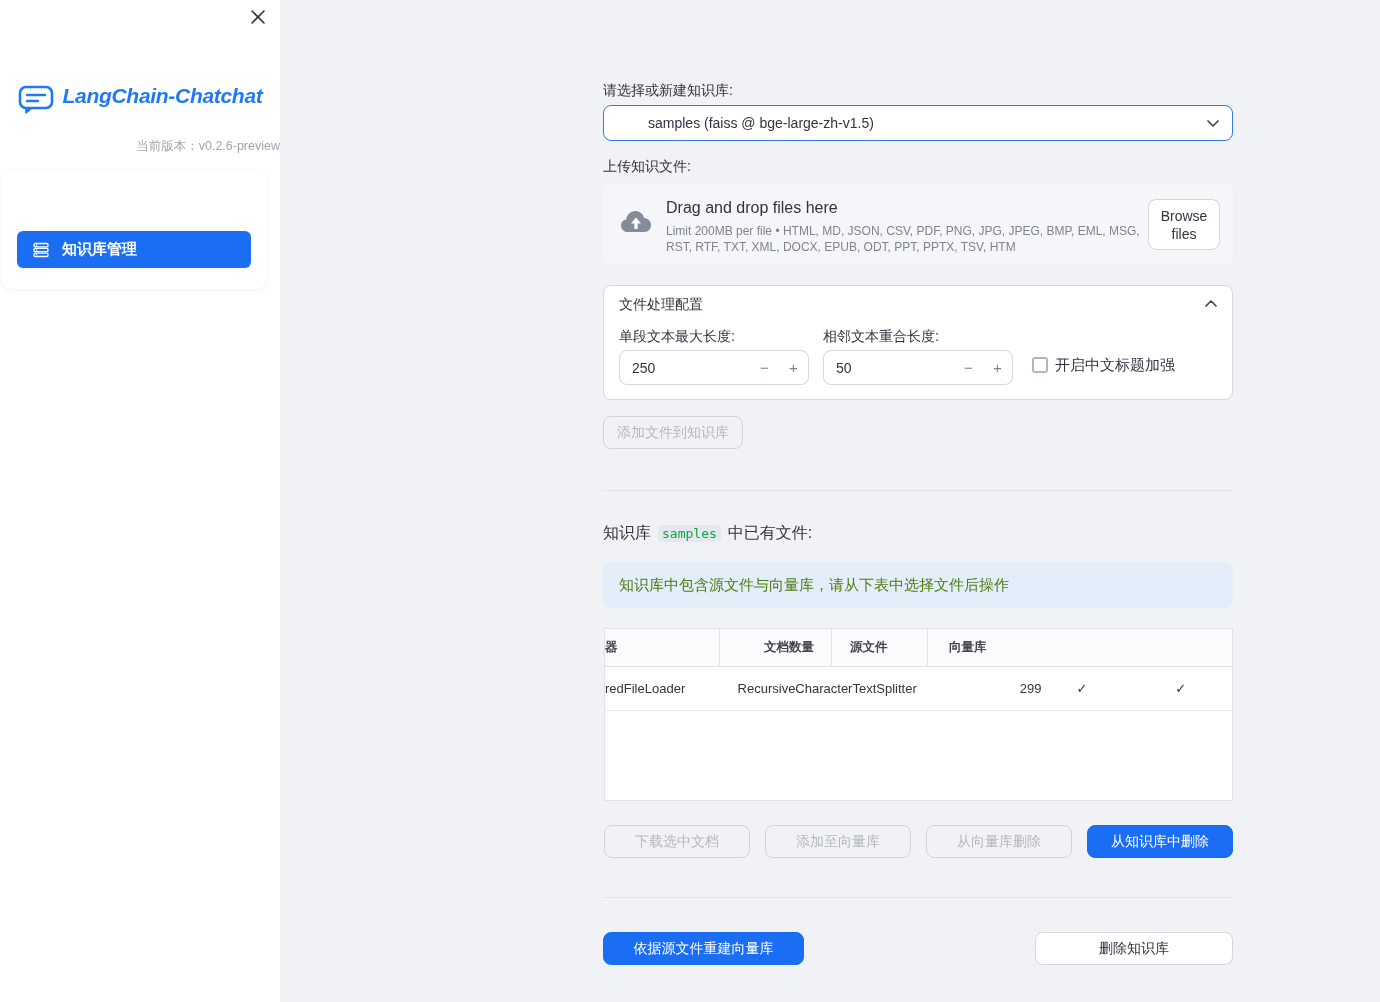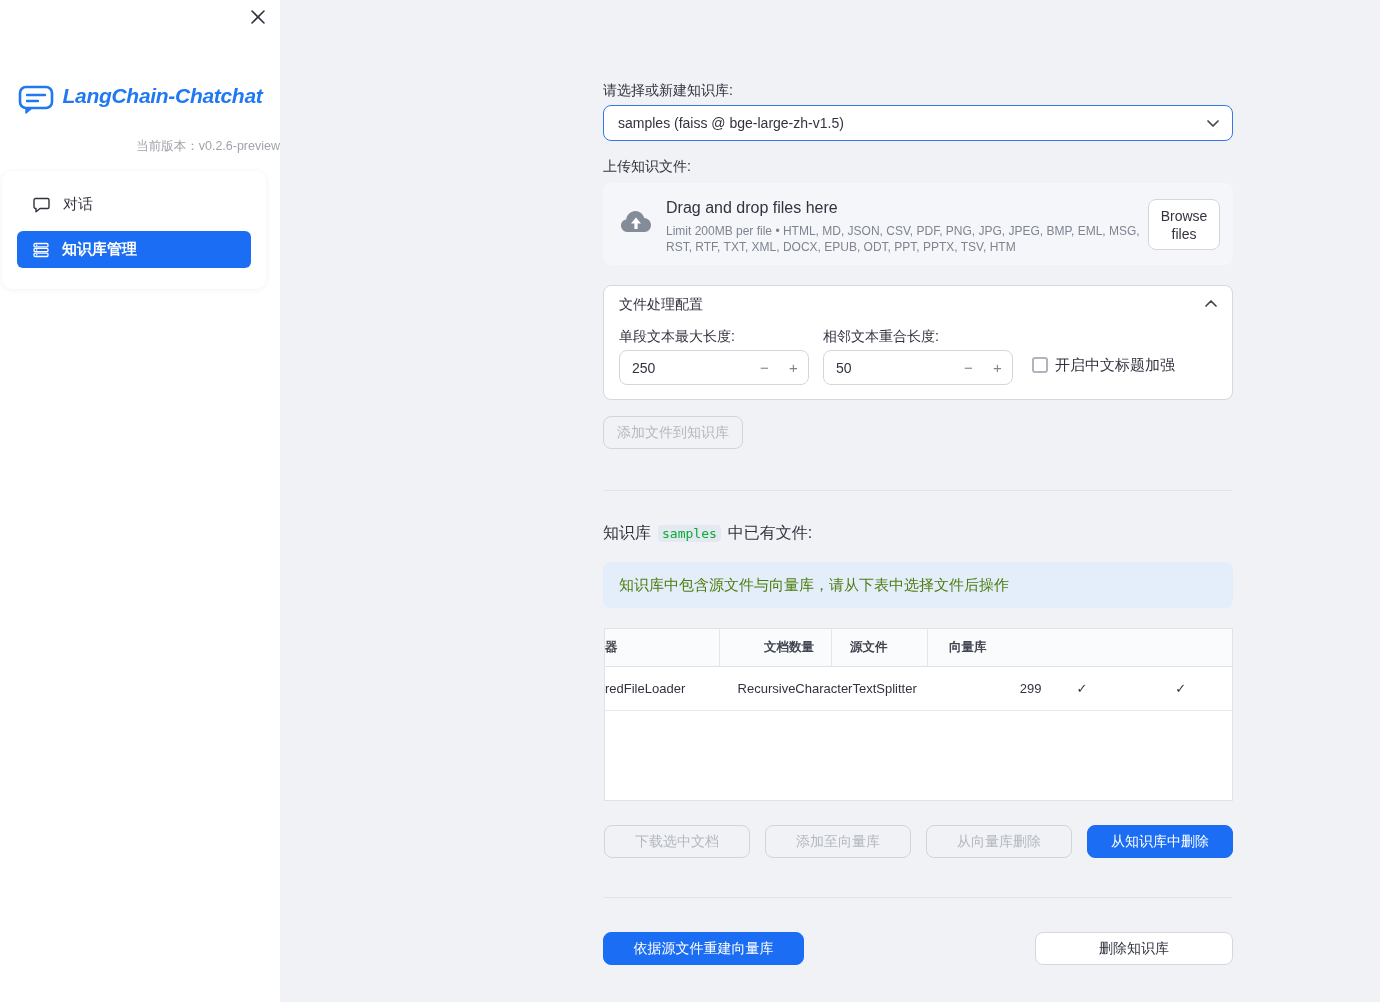--- a/index.html
+++ b/index.html
@@ -52,21 +52,21 @@
     cursor:pointer; background:#fff; border:1px solid #d5d7dc; color:#31333f;
     font-family:inherit;
   }
   .btn-primary { background:#1b6ef3; border:1px solid #1b6ef3; color:#fff; }
   .btn-disabled { background:transparent; border:1px solid #d3d5da; color:#b4b8c0; cursor:default; }
   .divider { position:absolute; left:603px; width:630px; height:1px; background:#e2e4e8; }
   
   .selectbox {
     position:absolute; left:603px; top:105px; width:630px; height:36px;
     background:#fff; border:1px solid #3479e6; border-radius:8px;
-    display:flex; align-items:center; cursor:pointer;
+    display:flex; align-items:center; cursor:pointer;padding-left:30px;
   }
   .selectbox .sel-val { padding-left:14px; font-size:14px; flex:1; }
   .selectbox .chev { margin-right:13px; display:flex; }
   
   .dropzone {
     position:absolute; left:603px; top:183px; width:630px; height:82px;
     background:#f5f6fa; border-radius:8px;
   }
   .cloud { position:absolute; left:17px; top:26px; }
   .up-title { position:absolute; left:63px; top:16px; font-size:16px; color:#31333f; }
@@ -158,28 +158,20 @@
         <line x1="9" y1="11" x2="27" y2="11" stroke="#2079f2" stroke-width="2.4" stroke-linecap="round"></line>
         <line x1="9" y1="17" x2="20" y2="17" stroke="#2079f2" stroke-width="2.4" stroke-linecap="round"></line>
       </svg>
     </span>
     <span class="logo-text">LangChain-Chatchat</span>
   </div>
 
   <div class="version">当前版本：v0.2.6-preview</div>
 
   <nav class="menu-card">
-    <div class="menu-item mi-chat">
-      <span>
-        <svg width="17" height="16" viewBox="0 0 17 16">
-          <path d="M2.5 1.5 h12 a1.5 1.5 0 0 1 1.5 1.5 v7 a1.5 1.5 0 0 1 -1.5 1.5 h-7.5 l-4 3.2 v-3.2 h-0.5 a1.5 1.5 0 0 1 -1.5 -1.5 v-7 a1.5 1.5 0 0 1 1.5 -1.5 z" fill="none" stroke="#31333f" stroke-width="1.4" stroke-linejoin="round"></path>
-        </svg>
-      </span>
-      <span>对话</span>
-    </div>
     <div class="menu-item mi-kb">
       <span>
         <svg width="16" height="16" viewBox="0 0 16 16">
           <rect x="1" y="1.5" width="14" height="3.4" rx="1.2" fill="none" stroke="#ffffff" stroke-width="1.3"></rect>
           <rect x="1" y="6.3" width="14" height="3.4" rx="1.2" fill="none" stroke="#ffffff" stroke-width="1.3"></rect>
           <rect x="1" y="11.1" width="14" height="3.4" rx="1.2" fill="none" stroke="#ffffff" stroke-width="1.3"></rect>
           <circle cx="3.6" cy="3.2" r="0.8" fill="#ffffff"></circle>
           <circle cx="3.6" cy="8" r="0.8" fill="#ffffff"></circle>
           <circle cx="3.6" cy="12.8" r="0.8" fill="#ffffff"></circle>
         </svg>

